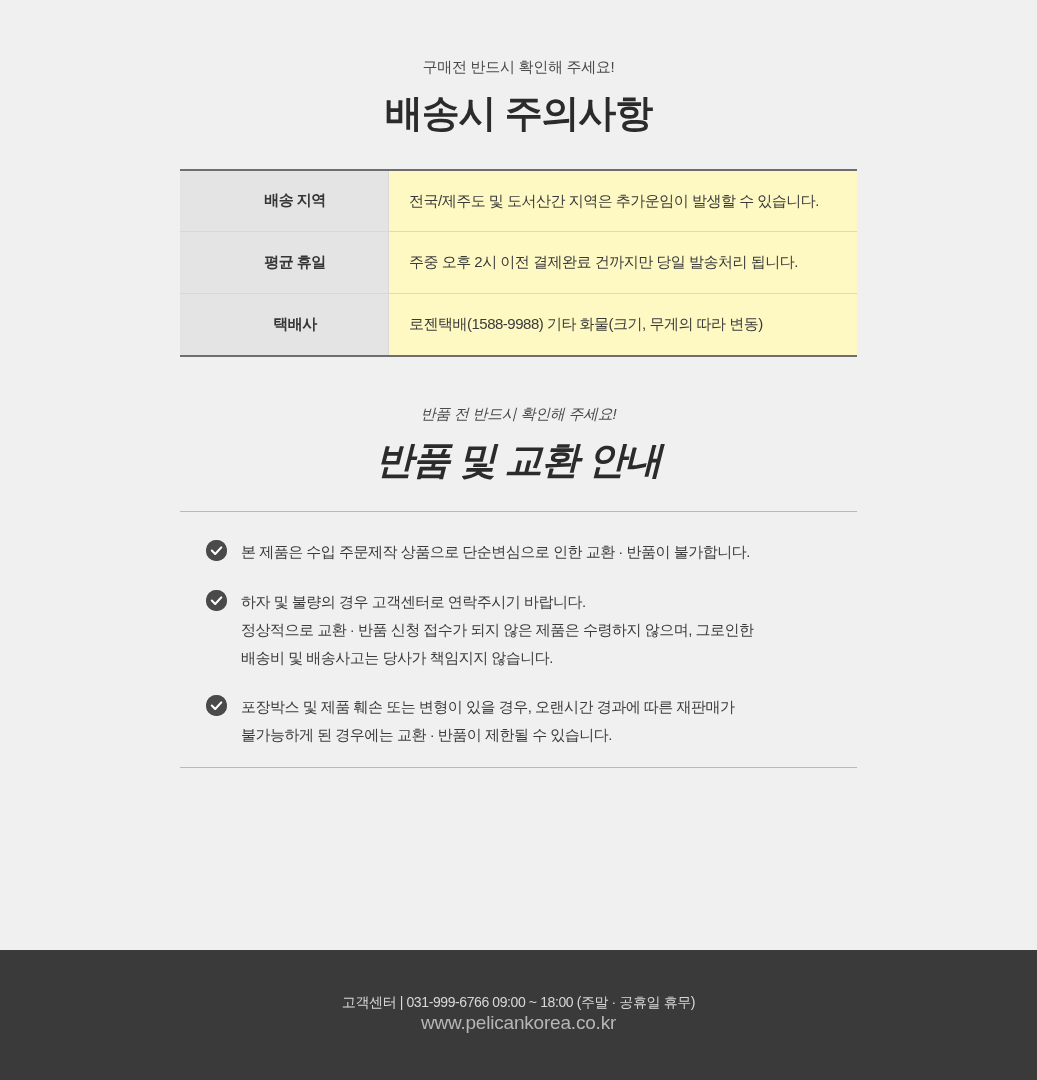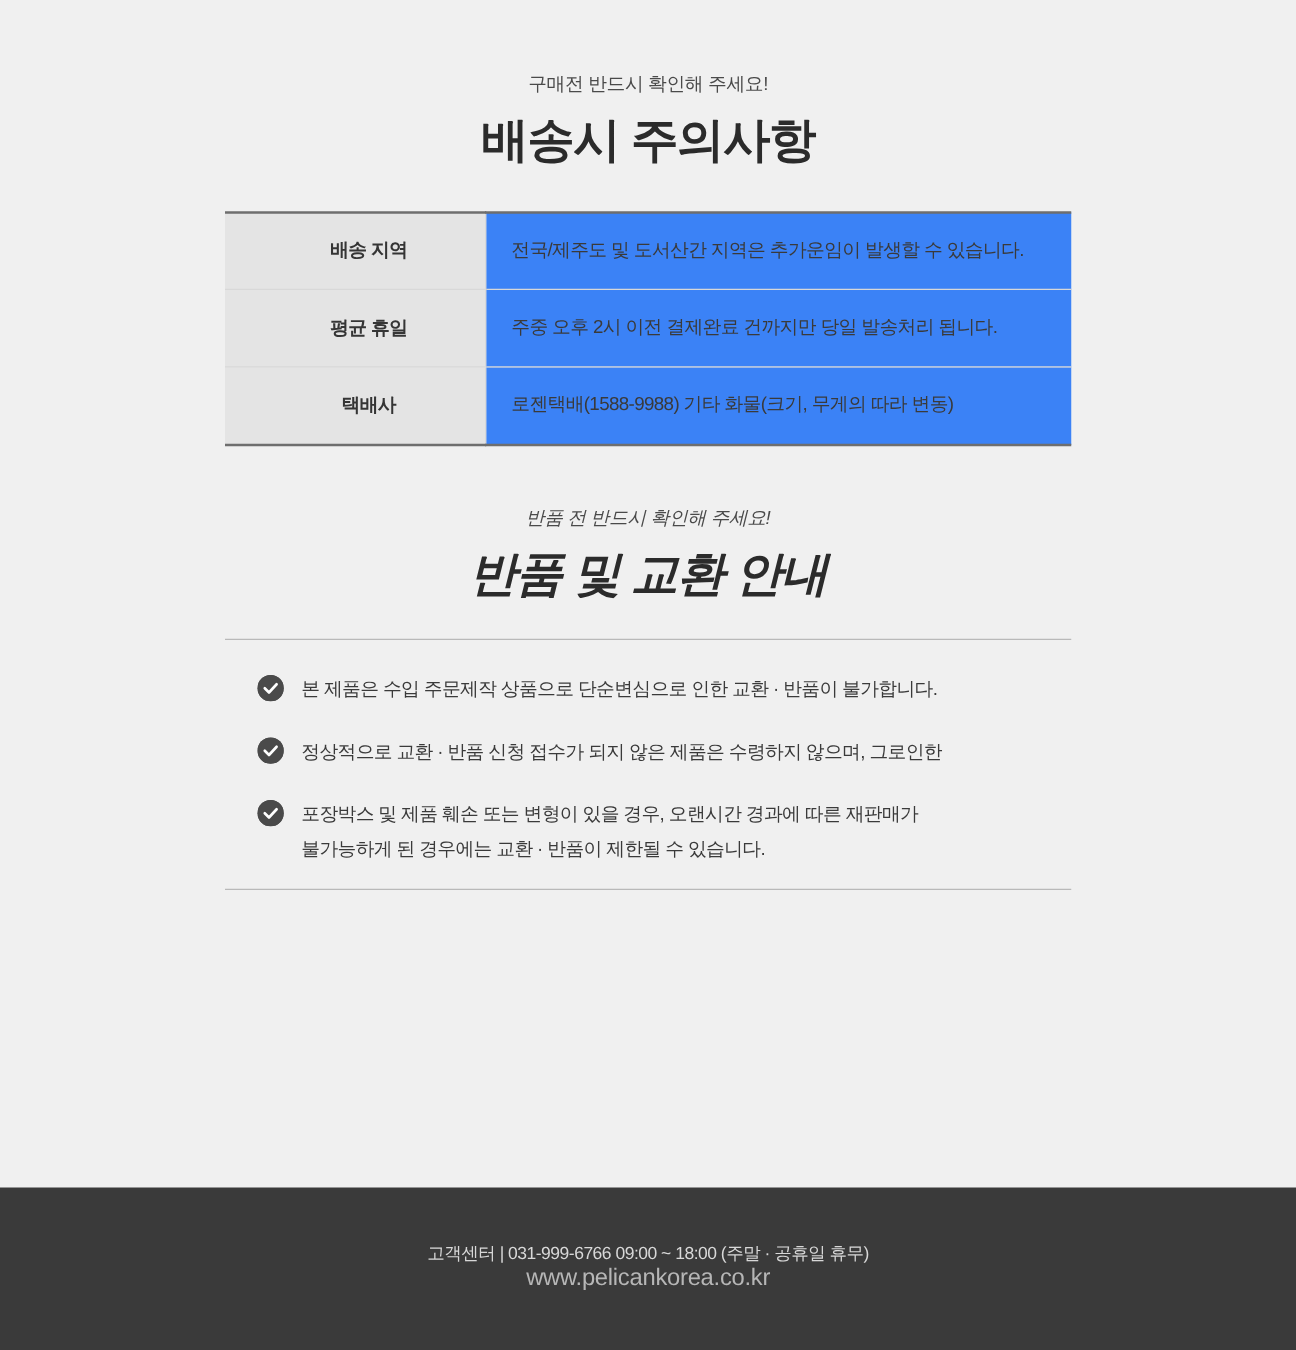--- a/index.html
+++ b/index.html
@@ -71,21 +71,21 @@
     text-align: center;
     font-size: 15px;
     font-weight: bold;
     color: #353535;
     padding: 18px 0 18px 22px;
     letter-spacing: -0.5px;
     vertical-align: middle;
     border-right: 1px solid #d8d8d8;
   }
   .ship-table td {
-    background: #3b82f6;
+    background: #fef9c3;
     font-size: 15px;
     color: #3a3a3a;
     padding: 18px 16px 18px 20px;
     letter-spacing: -0.5px;
     line-height: 1.65;
     vertical-align: middle;
   }
   .ship-table td .line { display: block; }
 
   
@@ -200,21 +200,23 @@
 
 
       <div class="note">
         <span class="check-icon">
           <svg width="21" height="21" viewBox="0 0 21 21" aria-hidden="true">
             <circle cx="10.5" cy="10.5" r="10.5" fill="#4a4a4a"></circle>
             <path d="M5.8 10.6 L9.2 14 L15.3 7.4" fill="none" stroke="#ffffff" stroke-width="2.1" stroke-linecap="round" stroke-linejoin="round"></path>
           </svg>
         </span>
         <span class="note-text">
+          <span class="line">하자 및 불량의 경우 고객센터로 연락주시기 바랍니다.</span>
           <span class="line">정상적으로 교환 · 반품 신청 접수가 되지 않은 제품은 수령하지 않으며, 그로인한</span>
+          <span class="line">배송비 및 배송사고는 당사가 책임지지 않습니다.</span>
         </span>
       </div>
 
       <div class="note">
         <span class="check-icon">
           <svg width="21" height="21" viewBox="0 0 21 21" aria-hidden="true">
             <circle cx="10.5" cy="10.5" r="10.5" fill="#4a4a4a"></circle>
             <path d="M5.8 10.6 L9.2 14 L15.3 7.4" fill="none" stroke="#ffffff" stroke-width="2.1" stroke-linecap="round" stroke-linejoin="round"></path>
           </svg>
         </span>

